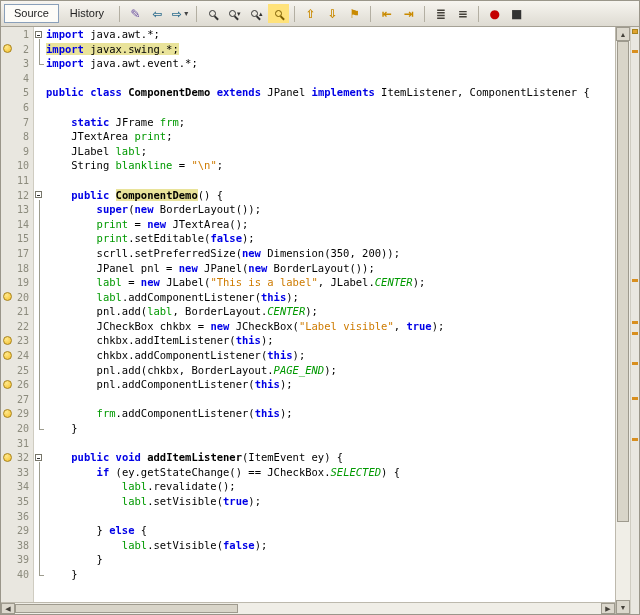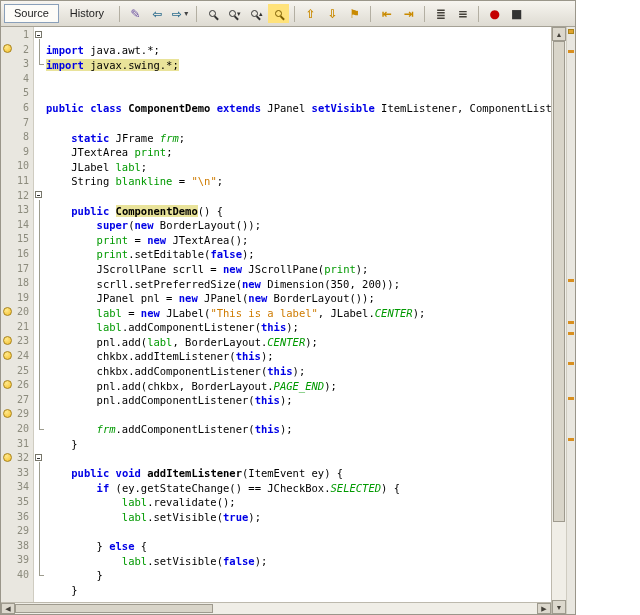--- a/index.html
+++ b/index.html
@@ -1,18 +1,18 @@
 <!DOCTYPE html>
 <html><head>
 <meta charset="utf-8">
 <style>
   * { margin:0; padding:0; box-sizing:border-box; }
   html,body { width:640px; height:615px; overflow:hidden; background:#fff;
               font-family:"Liberation Sans", sans-serif; }
-  .app { width:576px; height:615px; display:flex; flex-direction:column;
+  .app { width:640px; height:615px; display:flex; flex-direction:column;
          border:1px solid #9a968a; }
 
   
   .toolbar { height:26px; flex:0 0 26px; display:flex; align-items:center;
              padding:0 3px; gap:1px; border-bottom:1px solid #a5a195;
              background:linear-gradient(#f7f5f0, #dedbd2); }
   .tab { font-size:11px; padding:2px 9px 3px; border:1px solid transparent;
          background:transparent; color:#222; cursor:default; }
   .tab.active { background:#fdfcf8; border:1px solid #8aa0ba; }
   .ticons { display:flex; align-items:center; gap:1px; }
@@ -49,26 +49,26 @@
   .fold-box::after { content:''; position:absolute; left:1px; right:1px; top:3px;
                      border-top:1px solid #333; }
   .fold-b::after { content:''; position:absolute; left:6px; top:12px; bottom:0;
                    border-left:1px solid #9d9c8e; }
   .fold-l::before { content:''; position:absolute; left:6px; top:0; bottom:0;
                     border-left:1px solid #9d9c8e; }
   .fold-e::before { content:''; position:absolute; left:6px; top:0; height:8px;
                     border-left:1px solid #9d9c8e; }
   .fold-e::after { content:''; position:absolute; left:6px; top:8px; width:5px;
                    border-top:1px solid #9d9c8e; }
-  .code-cell { white-space:pre; color:#000;margin-top:16px; }
+  .code-cell { white-space:pre; color:#000; }
 
   .c-k  { color:#0000e6; font-weight:bold; }
   .c-s  { color:#ce7b00; }
   .c-f  { color:#009900; }
-  .c-sf { color:#009900; font-style:italic; }
+  .c-sf { color:#009900; }
   .c-c  { color:#009900; font-style:italic; }
   .c-m  { font-weight:bold; }
   .c-y  { background:#e9e39a; }
 
   
   .vscroll { flex:0 0 15px; width:15px; background:#eceae3;
              border-left:1px solid #bdb9ad; display:flex; flex-direction:column; }
   .sbtn { flex:0 0 14px; height:14px; background:#dcd8cd; border:1px solid #9e9a8e;
           font-size:7px; color:#44413a; display:flex; align-items:center;
           justify-content:center; }
@@ -167,30 +167,31 @@
             <div class="code-cell"><span class="c-k">import</span><span> java.awt.*;</span></div>
           </div>
           <div class="line-row">
             <div class="gutter-cell"><span class="warn-icon"></span><span class="line-num">2</span></div>
             <div class="fold-cell fold-l"></div>
             <div class="code-cell"><span class="c-k c-y">import</span><span class="c-y"> javax.swing.*;</span></div>
           </div>
           <div class="line-row">
             <div class="gutter-cell"><span class="line-num">3</span></div>
             <div class="fold-cell fold-e"></div>
+            <div class="code-cell"><span class="c-k">import</span><span> java.awt.event.*;</span></div>
           </div>
           <div class="line-row">
             <div class="gutter-cell"><span class="line-num">4</span></div>
             <div class="fold-cell"></div>
             <div class="code-cell"></div>
           </div>
           <div class="line-row">
             <div class="gutter-cell"><span class="line-num">5</span></div>
             <div class="fold-cell"></div>
-            <div class="code-cell"><span class="c-k">public</span><span> </span><span class="c-k">class</span><span> </span><span class="c-m">ComponentDemo</span><span> </span><span class="c-k">extends</span><span> JPanel </span><span class="c-k">setVisible</span><span> ItemListener, ComponentListener {</span></div>
+            <div class="code-cell"><span class="c-k">public</span><span> </span><span class="c-k">class</span><span> </span><span class="c-m">ComponentDemo</span><span> </span><span class="c-k">extends</span><span> JPanel </span><span class="c-k">implements</span><span> ItemListener, ComponentListener {</span></div>
           </div>
           <div class="line-row">
             <div class="gutter-cell"><span class="line-num">6</span></div>
             <div class="fold-cell"></div>
             <div class="code-cell"></div>
           </div>
           <div class="line-row">
             <div class="gutter-cell"><span class="line-num">7</span></div>
             <div class="fold-cell"></div>
             <div class="code-cell"><span>    </span><span class="c-k">static</span><span> JFrame </span><span class="c-sf">frm</span><span>;</span></div>
@@ -231,25 +232,20 @@
             <div class="gutter-cell"><span class="line-num">14</span></div>
             <div class="fold-cell fold-l"></div>
             <div class="code-cell"><span>        </span><span class="c-f">print</span><span> = </span><span class="c-k">new</span><span> JTextArea();</span></div>
           </div>
           <div class="line-row">
             <div class="gutter-cell"><span class="line-num">15</span></div>
             <div class="fold-cell fold-l"></div>
             <div class="code-cell"><span>        </span><span class="c-f">print</span><span>.setEditable(</span><span class="c-k">false</span><span>);</span></div>
           </div>
           <div class="line-row">
-            <div class="gutter-cell"><span class="line-num">16</span></div>
-            <div class="fold-cell fold-l"></div>
-            <div class="code-cell"><span>        JScrollPane scrll = </span><span class="c-k">new</span><span> JScrollPane(</span><span class="c-f">print</span><span>);</span></div>
-          </div>
-          <div class="line-row">
             <div class="gutter-cell"><span class="line-num">17</span></div>
             <div class="fold-cell fold-l"></div>
             <div class="code-cell"><span>        scrll.setPreferredSize(</span><span class="c-k">new</span><span> Dimension(350, 200));</span></div>
           </div>
           <div class="line-row">
             <div class="gutter-cell"><span class="line-num">18</span></div>
             <div class="fold-cell fold-l"></div>
             <div class="code-cell"><span>        JPanel pnl = </span><span class="c-k">new</span><span> JPanel(</span><span class="c-k">new</span><span> BorderLayout());</span></div>
           </div>
           <div class="line-row">
@@ -259,20 +255,25 @@
           </div>
           <div class="line-row">
             <div class="gutter-cell"><span class="warn-icon"></span><span class="line-num">20</span></div>
             <div class="fold-cell fold-l"></div>
             <div class="code-cell"><span>        </span><span class="c-f">labl</span><span>.addComponentListener(</span><span class="c-k">this</span><span>);</span></div>
           </div>
           <div class="line-row">
             <div class="gutter-cell"><span class="line-num">21</span></div>
             <div class="fold-cell fold-l"></div>
             <div class="code-cell"><span>        pnl.add(</span><span class="c-f">labl</span><span>, BorderLayout.</span><span class="c-c">CENTER</span><span>);</span></div>
+          </div>
+          <div class="line-row">
+            <div class="gutter-cell"><span class="line-num">22</span></div>
+            <div class="fold-cell fold-l"></div>
+            <div class="code-cell"><span>        JCheckBox chkbx = </span><span class="c-k">new</span><span> JCheckBox(</span><span class="c-s">"Label visible"</span><span>, </span><span class="c-k">true</span><span>);</span></div>
           </div>
           <div class="line-row">
             <div class="gutter-cell"><span class="warn-icon"></span><span class="line-num">23</span></div>
             <div class="fold-cell fold-l"></div>
             <div class="code-cell"><span>        chkbx.addItemListener(</span><span class="c-k">this</span><span>);</span></div>
           </div>
           <div class="line-row">
             <div class="gutter-cell"><span class="warn-icon"></span><span class="line-num">24</span></div>
             <div class="fold-cell fold-l"></div>
             <div class="code-cell"><span>        chkbx.addComponentListener(</span><span class="c-k">this</span><span>);</span></div>

